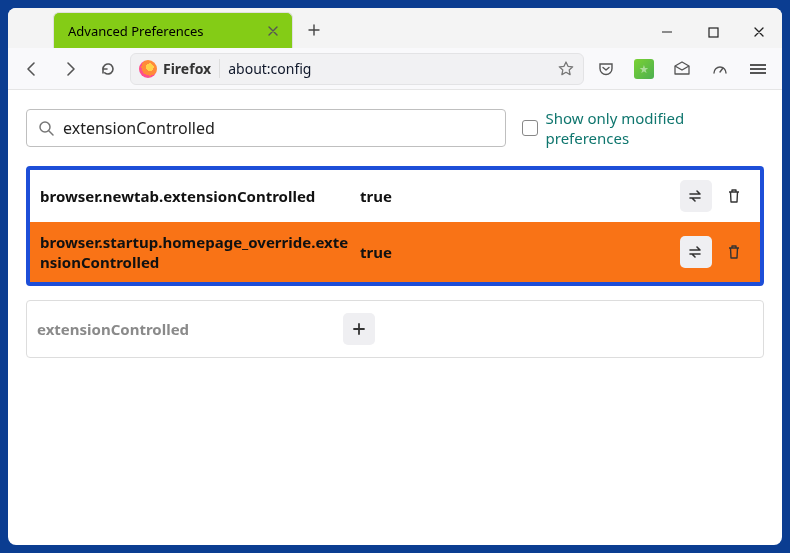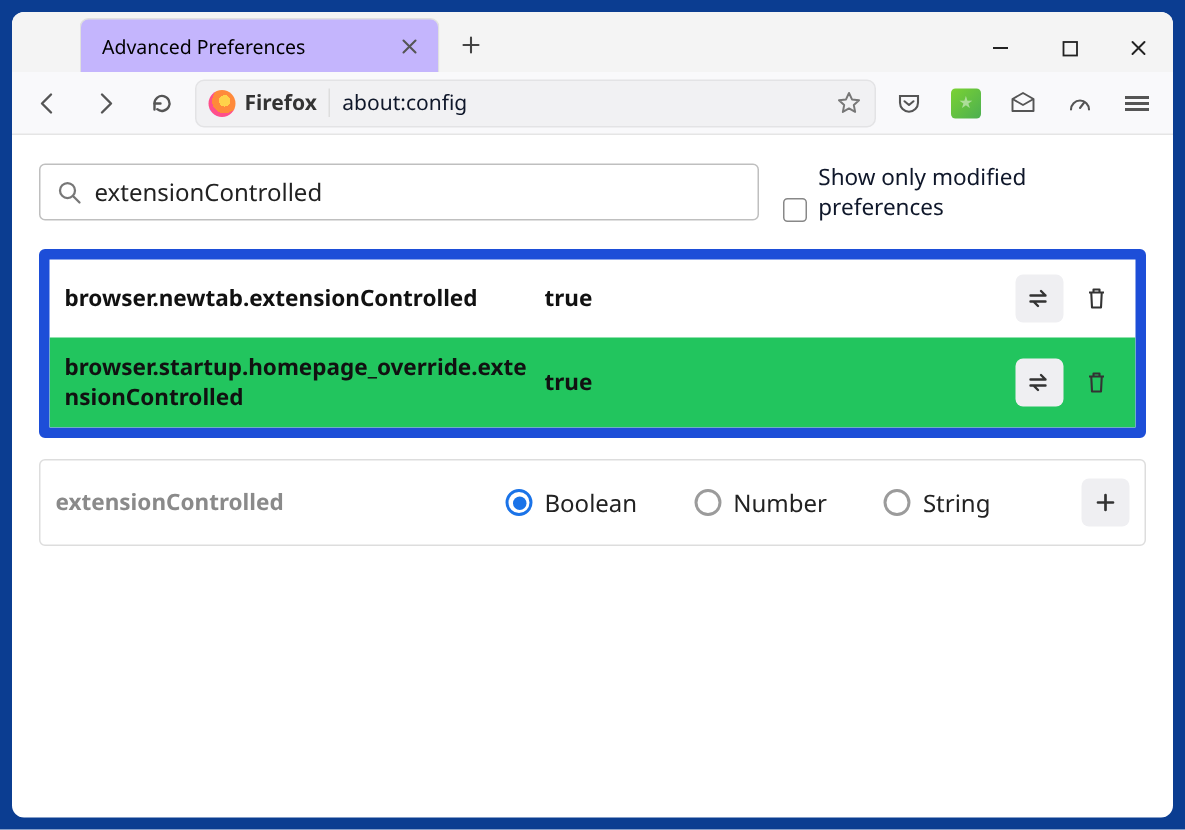--- a/index.html
+++ b/index.html
@@ -3,21 +3,21 @@
   <meta charset="utf-8">
   <style>
     * { margin:0; padding:0; box-sizing:border-box; font-family:"Segoe UI", system-ui, sans-serif; }
     body { width:790px; height:553px; background:#0b3d91; overflow:hidden; }
     .outer-frame { position:absolute; top:8px; left:8px; right:8px; bottom:8px;
         border-radius:8px; background:#ffffff; overflow:hidden; }
 
     
     .title-bar { height:40px; display:flex; align-items:flex-end; background:#f4f4f4; }
     .tab-spacer-left { width:45px; height:36px; }
-    .tab { display:flex; align-items:center; height:36px; background:#c4b5fd;
+    .tab { display:flex; align-items:center; height:36px; background:#84cc16;
            border-radius:6px 6px 0 0; padding:0 10px 0 14px; gap:10px; font-size:13px;
            border:1px solid #e0e0e0; border-bottom:none; min-width:240px; }
     .tab .close { width:18px; height:18px; display:flex; align-items:center;
                   justify-content:center; margin-left:auto; color:#555; border-radius:3px; }
     .new-tab { width:30px; height:30px; margin:0 6px 3px; display:flex; align-items:center;
                justify-content:center; border-radius:4px; color:#444; }
     .win-ctrls { margin-left:auto; display:flex; }
     .win-btn { width:46px; height:32px; display:flex; align-items:center; justify-content:center; color:#222; }
 
     
@@ -40,26 +40,26 @@
                        align-items:center; justify-content:center; color:#fff7; font-size:11px; }
     .hamburger span { display:block; width:16px; height:2px; background:#555; margin:2px 0; }
 
     
     .page { padding:18px; }
     .search-row { display:flex; align-items:center; gap:16px; margin-bottom:18px; }
     .search-box { flex:0 0 auto; width:480px; height:38px; border:1px solid #bfbfbf;
                   border-radius:4px; display:flex; align-items:center; padding:0 10px; gap:8px; }
     .search-box svg { flex:0 0 auto; color:#777; }
     .search-in { flex:1; border:none; outline:none; font-size:16px; color:#222; }
-    .chk-wrap { display:flex; align-items:flex-end; gap:8px; font-size:15px; color:#0f172a; }
+    .chk-wrap { display:flex; align-items:center; gap:8px; font-size:15px; color:#0f766e; }
     .chk { width:16px; height:16px; border:1.5px solid #888; border-radius:3px; }
 
-    .pref-list { border:7px solid #1d4ed8; border-radius:4px; overflow:hidden; font-size:15px; }
+    .pref-list { border:4px solid #1d4ed8; border-radius:4px; overflow:hidden; font-size:15px; }
     .pref-row { display:flex; align-items:center; padding:10px 10px; gap:0; }
-    .pref-row.alt { background:#22c55e; }
+    .pref-row.alt { background:#f97316; }
     .pref-row + .pref-row {  }
     .name-col { width:320px; font-weight:700; color:#111; padding-right:8px; word-break:break-word; }
     .val-col  { flex:1; font-weight:700; color:#111; }
     .row-btn { width:32px; height:32px; background:#efeff2; border-radius:5px; display:flex;
                align-items:center; justify-content:center; color:#333; margin-left:6px; }
 
     .add-section { border:1px solid #ddd; border-radius:4px; margin-top:14px; padding:12px 10px;
                    display:flex; align-items:center; font-size:15px; }
     .add-name { width:300px; font-weight:700; color:#8a8a8a; }
     .type-opts { flex:1; display:flex; gap:38px; align-items:center; }
@@ -211,36 +211,20 @@
         <div class="row-btn" style="background:transparent">
           <svg width="18" height="18" viewBox="0 0 18 18">
               <path d="M4 5 H14 M7 5 V3 H11 V5 M5.5 5 L6 15 H12 L12.5 5" fill="none" stroke="currentColor" stroke-width="1.4" stroke-linejoin="round"></path>
             </svg>
         </div>
       </div>
     </div>
 
     <div class="add-section">
       <div class="add-name">extensionControlled</div>
-      <div class="type-opts">
-        <label class="radio-wrap">
-          <span class="radio sel">
-              <span class="dot"></span>
-            </span>
-          <span>Boolean</span>
-        </label>
-        <label class="radio-wrap">
-          <span class="radio"></span>
-          <span>Number</span>
-        </label>
-        <label class="radio-wrap">
-          <span class="radio"></span>
-          <span>String</span>
-        </label>
-      </div>
       <div class="row-btn">
         <svg width="16" height="16" viewBox="0 0 16 16">
             <path d="M8 3 V13 M3 8 H13" stroke="currentColor" stroke-width="1.8" stroke-linecap="round"></path>
           </svg>
       </div>
     </div>
 
   </div>
 </div>
 

